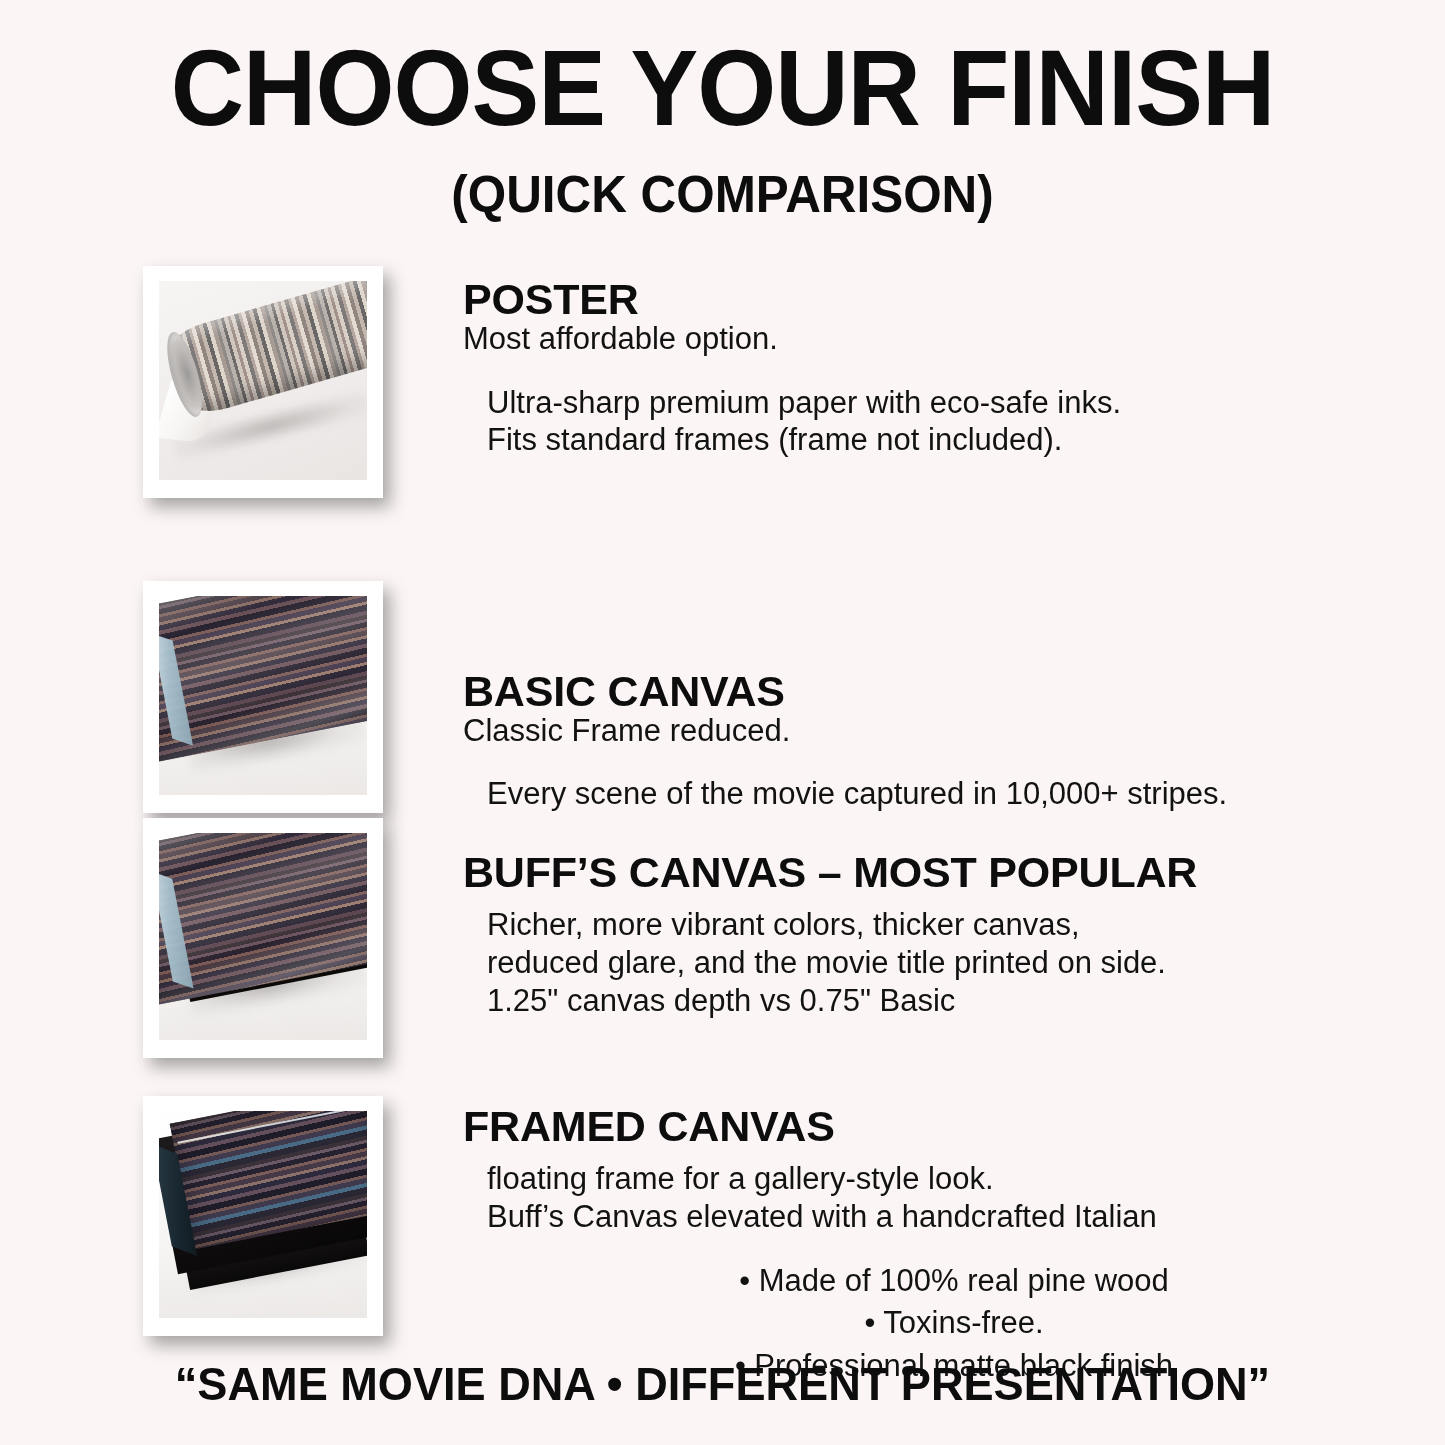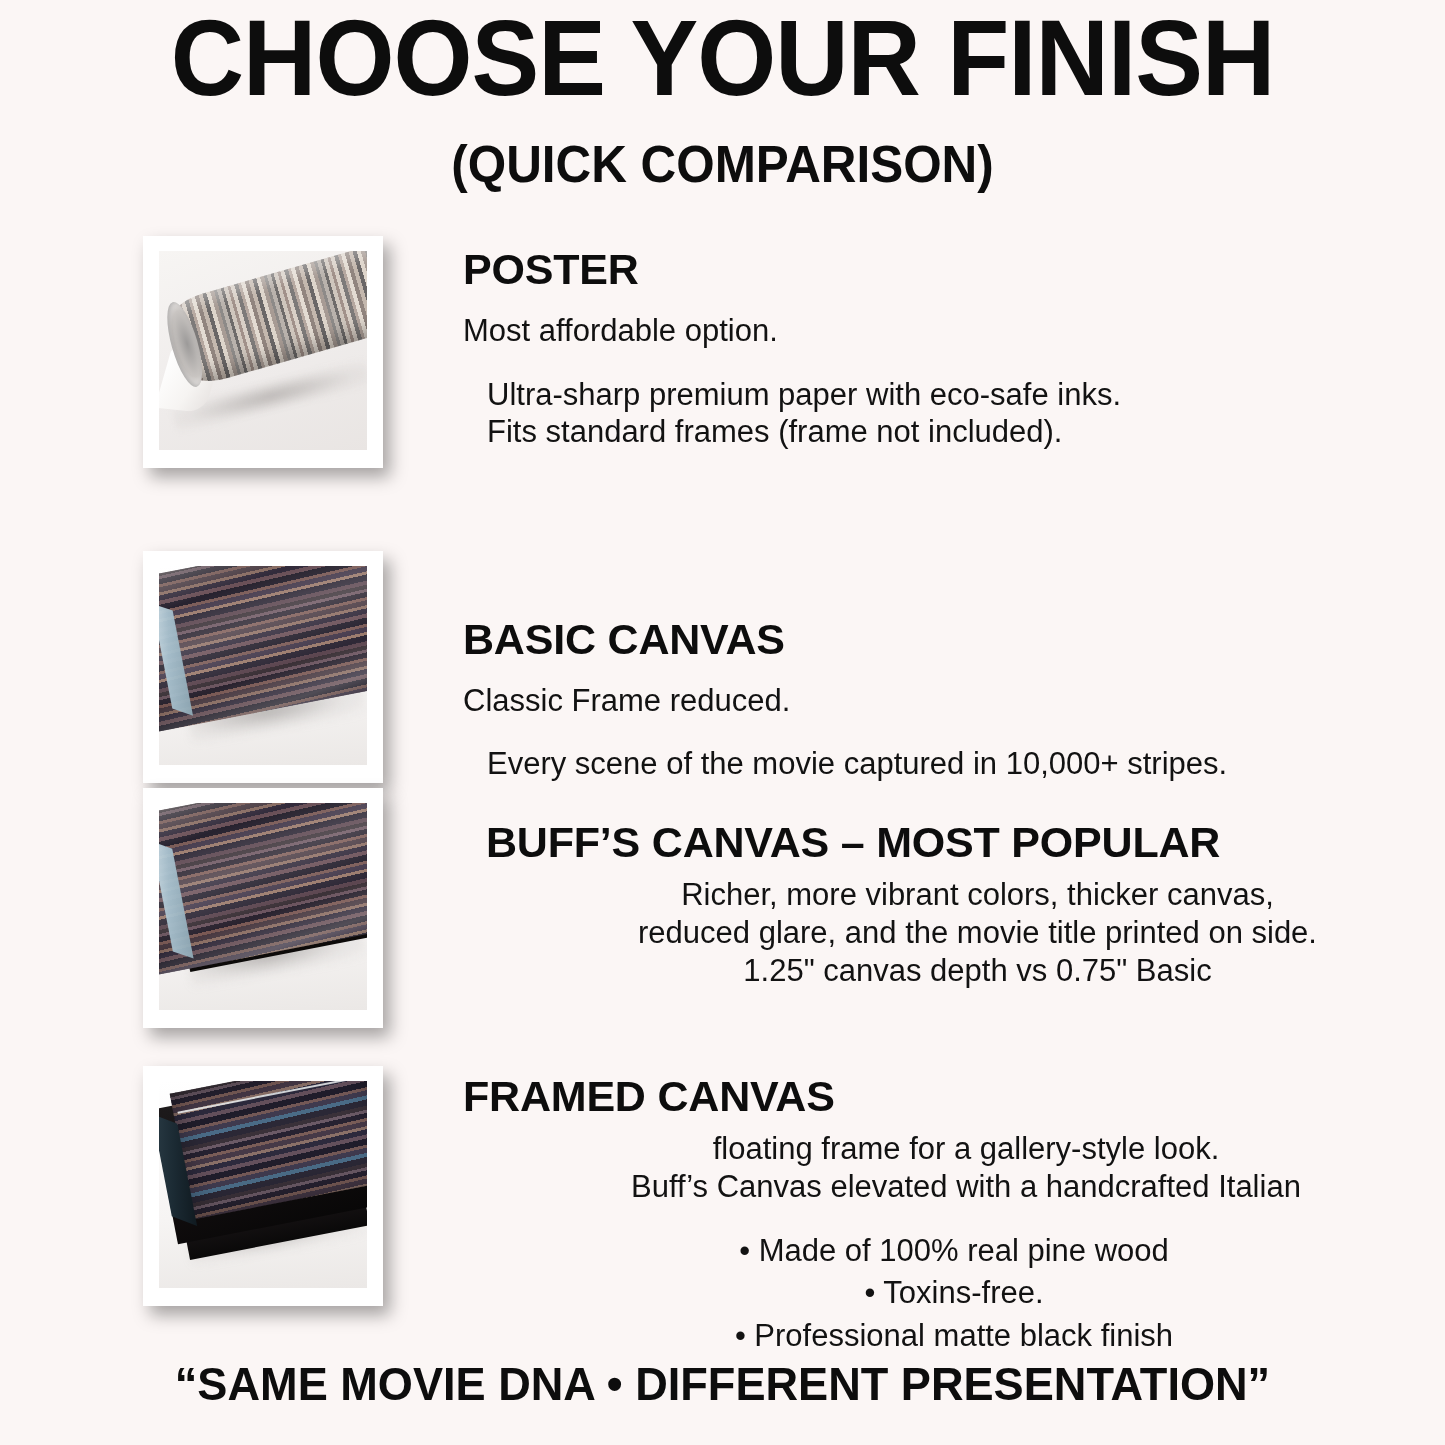--- a/index.html
+++ b/index.html
@@ -11,21 +11,21 @@
     height: 1445px;
     background: #fbf6f5;
     font-family: "Liberation Sans", sans-serif;
     color: #111111;
     overflow: hidden;
     position: relative;
   }
 
   
   .header {
-    padding-top: 4px;
+    padding-top: 34px;
     text-align: center;
   }
   .title {
     font-size: 108px;
     font-weight: bold;
     letter-spacing: -1px;
     line-height: 1.0;
     color: #0d0d0d;
     transform: scaleX(0.94);
     white-space: nowrap;
@@ -273,47 +273,47 @@
     font-size: 43px;
     font-weight: bold;
     line-height: 1.0;
     letter-spacing: -0.2px;
     color: #0d0d0d;
     white-space: nowrap;
   }
   .lead {
     font-size: 31px;
     line-height: 1.18;
-    margin-top: 22px;
+    margin-top: 0;
     color: #121212;
   }
   .body {
     font-size: 31px;
     line-height: 1.22;
     margin-top: 26px;
     color: #121212;
     margin-left: 24px;
   }
-  .body.tight { margin-top: 12px; text-align: center; }
+  .body.tight { margin-top: 12px; }
   .bullets {
     font-size: 31px;
     line-height: 1.38;
     margin-top: 24px;
     color: #121212;
     text-align: center;
   }
 
   
   .row-1 .text { padding-top: 12px; }
   .row-2 .text { padding-top: 58px; }
   .row-3 .text { padding-top: 38px; }
   .row-4 .text { padding-top: 14px; }
   .row-1 { height: 272px; }
   .row-2 { height: 275px; align-items: flex-end; }
-  .row-3 { height: 278px; gap: 23px; }
+  .row-3 { height: 278px; }
   .row-4 { height: 280px; }
   .row-2 .thumb-wrap, .row-3 .thumb-wrap, .row-4 .thumb-wrap { margin-top: 5px; }
   .row-3 .thumb, .row-4 .thumb { height: 240px; }
 
   
   .footer {
     position: absolute;
     left: 0;
     right: 0;
     bottom: 34px;

